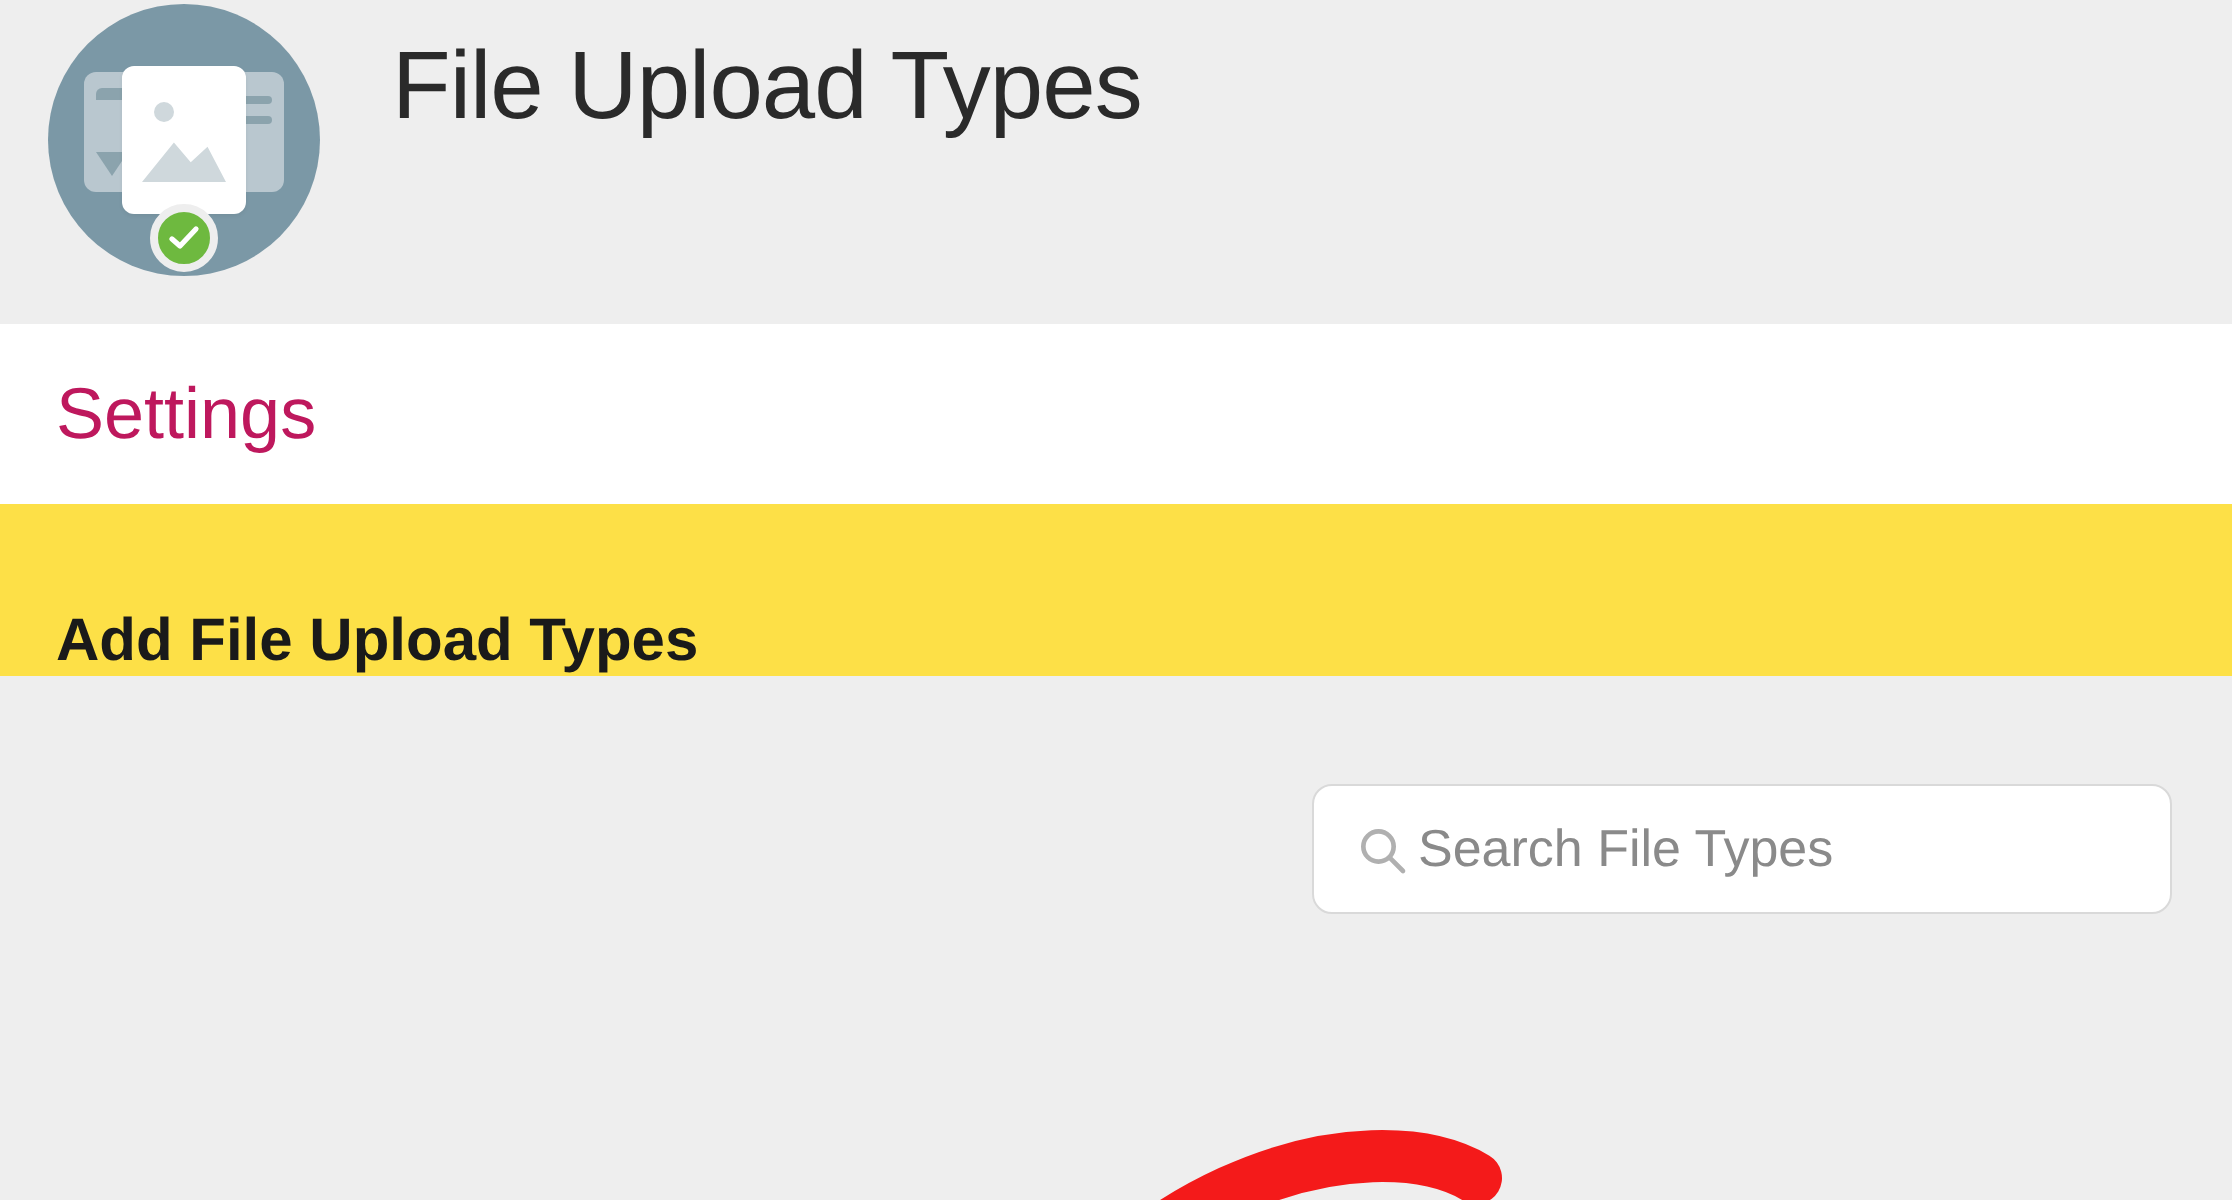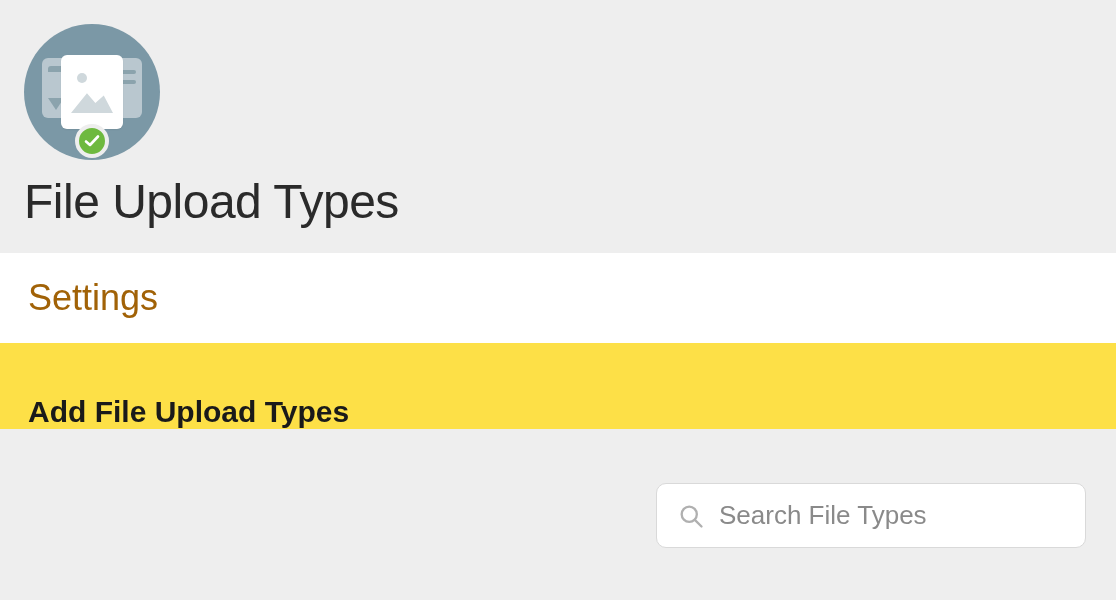--- a/index.html
+++ b/index.html
@@ -8,23 +8,22 @@
       background: #eeeeee;
       width: 1116px;
       height: 600px;
       overflow: hidden;
       position: relative;
     }
 
     .header {
       display: flex;
       align-items: flex-start;
-      padding: 24px 24px 24px 24px;
+      padding: 2px 24px 24px 24px;
       background: #eeeeee;
-      flex-direction: column;
     }
     .logo-badge {
       width: 136px;
       height: 136px;
       border-radius: 50%;
       background: #7b98a6;
       position: relative;
       flex-shrink: 0;
       margin-right: 36px;
       display: flex;
@@ -125,21 +124,21 @@
     .subline .forms {
       color: #7d7d7d;
       font-weight: 700;
       letter-spacing: -0.5px;
     }
 
     .settings-bar {
       background: #ffffff;
       padding: 24px 28px;
       font-size: 36px;
-      color: #a16207;
+      color: #be185d;
       font-weight: 400;
     }
 
     .content {
       padding: 52px 28px 0 28px;
       background: #fde047;
       position: relative;
     }
     .section-title {
       font-size: 30px;
@@ -164,21 +163,21 @@
       top: 140px;
       width: 430px;
     }
     .search-box {
       display: flex;
       align-items: center;
       background: #ffffff;
       border: 1px solid #d9d9d9;
       border-radius: 10px;
       padding: 16px 20px;
-      gap: 14px;
+      gap: 4px;
     }
     .search-box input {
       border: none;
       outline: none;
       font-size: 26px;
       color: #2a2a2a;
       width: 100%;
       background: transparent;
     }
     .search-box input::placeholder { color: #8a8a8a; }

